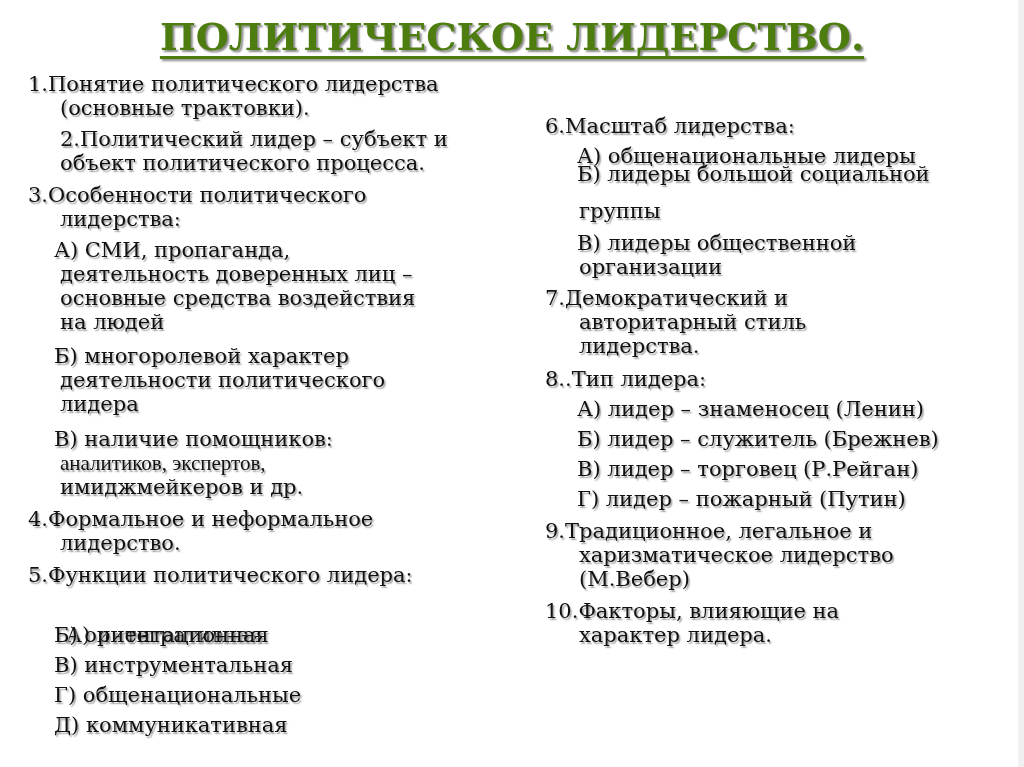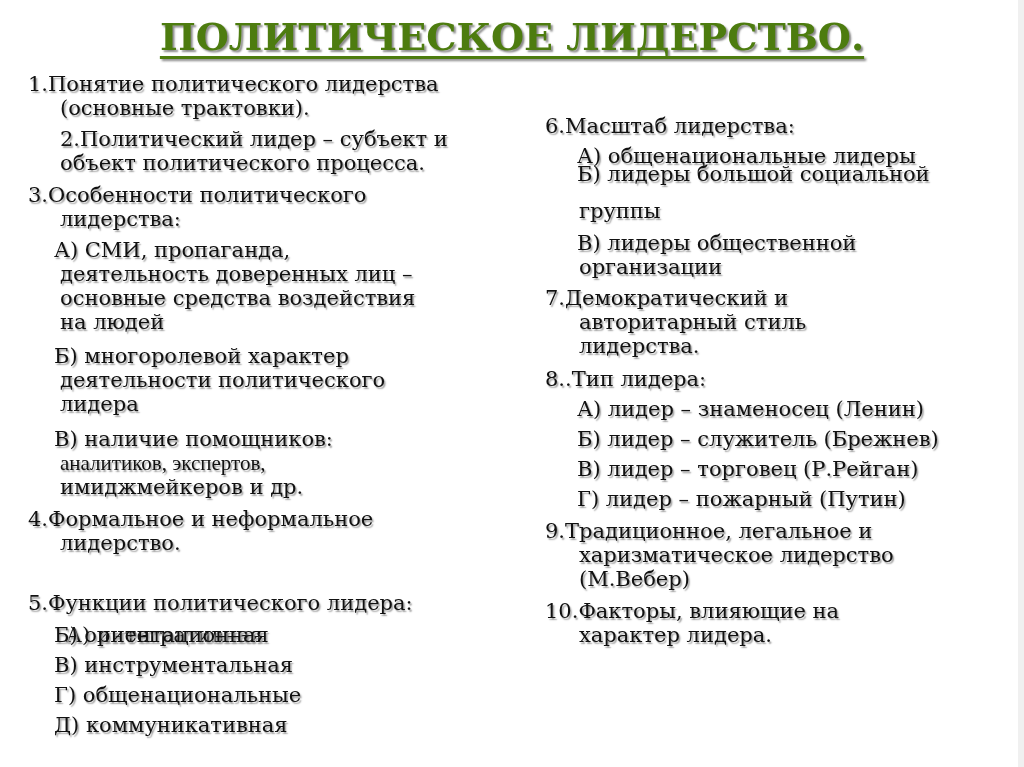--- a/index.html
+++ b/index.html
@@ -37,21 +37,21 @@
     <div class="line" style="left: 32px; top: 214px;">основные средства воздействия</div>
     <div class="line" style="left: 32px; top: 238px;">на людей</div>
     <div class="line" style="left: 26px; top: 272px;">Б) многоролевой характер</div>
     <div class="line" style="left: 32px; top: 296px;">деятельности политического</div>
     <div class="line" style="left: 32px; top: 320px;">лидера</div>
     <div class="line" style="left: 26px; top: 355px;">В) наличие помощников:</div>
     <div class="line" style="left: 32px; top: 379px; font-family: Liberation Serif, serif;">аналитиков, экспертов,</div>
     <div class="line" style="left: 32px; top: 403px;">имиджмейкеров и др.</div>
     <div class="line" style="left: 0px; top: 435px;">4.Формальное и неформальное</div>
     <div class="line" style="left: 32px; top: 459px;">лидерство.</div>
-    <div class="line" style="left: 0px; top: 491px; margin-top: 28px;">5.Функции политического лидера:</div>
+    <div class="line" style="left: 0px; top: 491px;">5.Функции политического лидера:</div>
     <div class="line" style="left: 38px; top: 521px; margin-top: 30px;">А) интегративная</div>
     <div class="line" style="left: 26px; top: 551px;">Б) ориентационная</div>
     <div class="line" style="left: 26px; top: 581px;">В) инструментальная</div>
     <div class="line" style="left: 26px; top: 611px;">Г) общенациональные</div>
     <div class="line" style="left: 26px; top: 641px;">Д) коммуникативная</div>
   </div>
 <div class="col col-right" id="col-right">
     <div class="line" style="left: 0px; top: 0px;">6.Масштаб лидерства:</div>
     <div class="line" style="left: 32px; top: 30px;">А) общенациональные лидеры</div>
     <div class="line" style="left: 32px; top: 48px;">Б) лидеры большой социальной</div>

